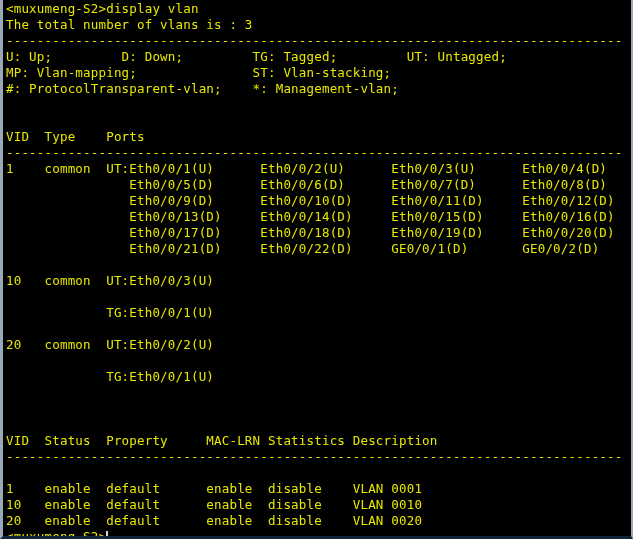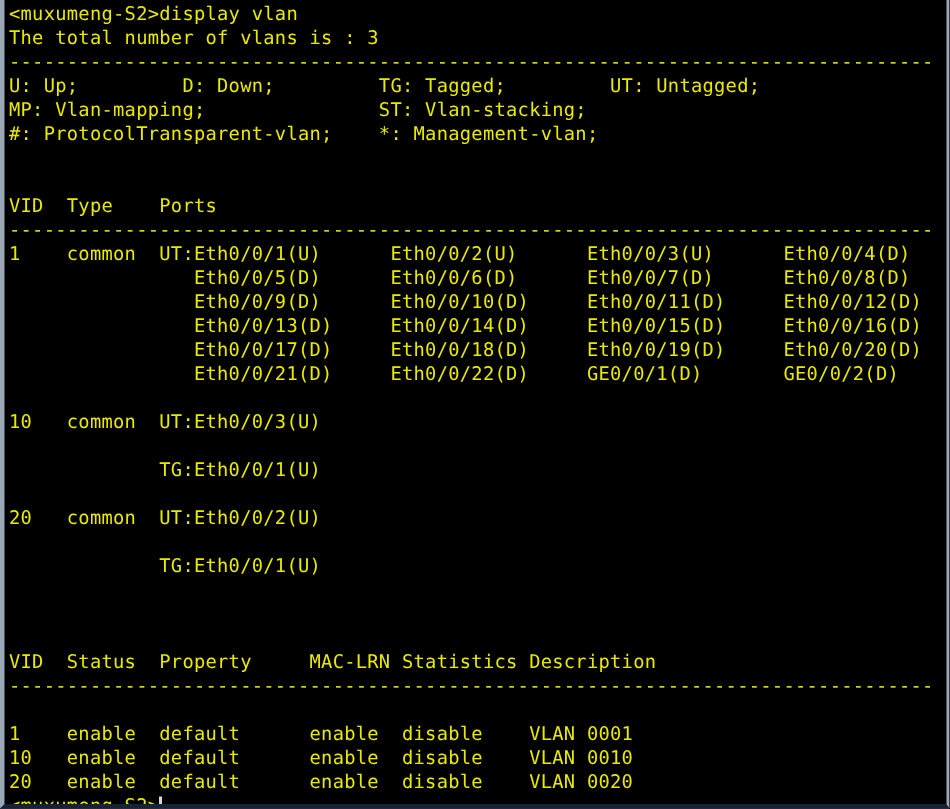--- a/index.html
+++ b/index.html
@@ -5,21 +5,21 @@
 <style>
   html, body {
     margin: 0;
     padding: 0;
     background: #000000;
   }
   #terminal-window {
     position: relative;
     width: 633px;
     height: 539px;
-    background: #f0abfc;
+    background: #ec4899;
     box-sizing: border-box;
     overflow: hidden;
   }
   #terminal-screen {
     position: absolute;
     left: 0;
     top: 0;
     width: 633px;
     height: 539px;
     background: #000000;

